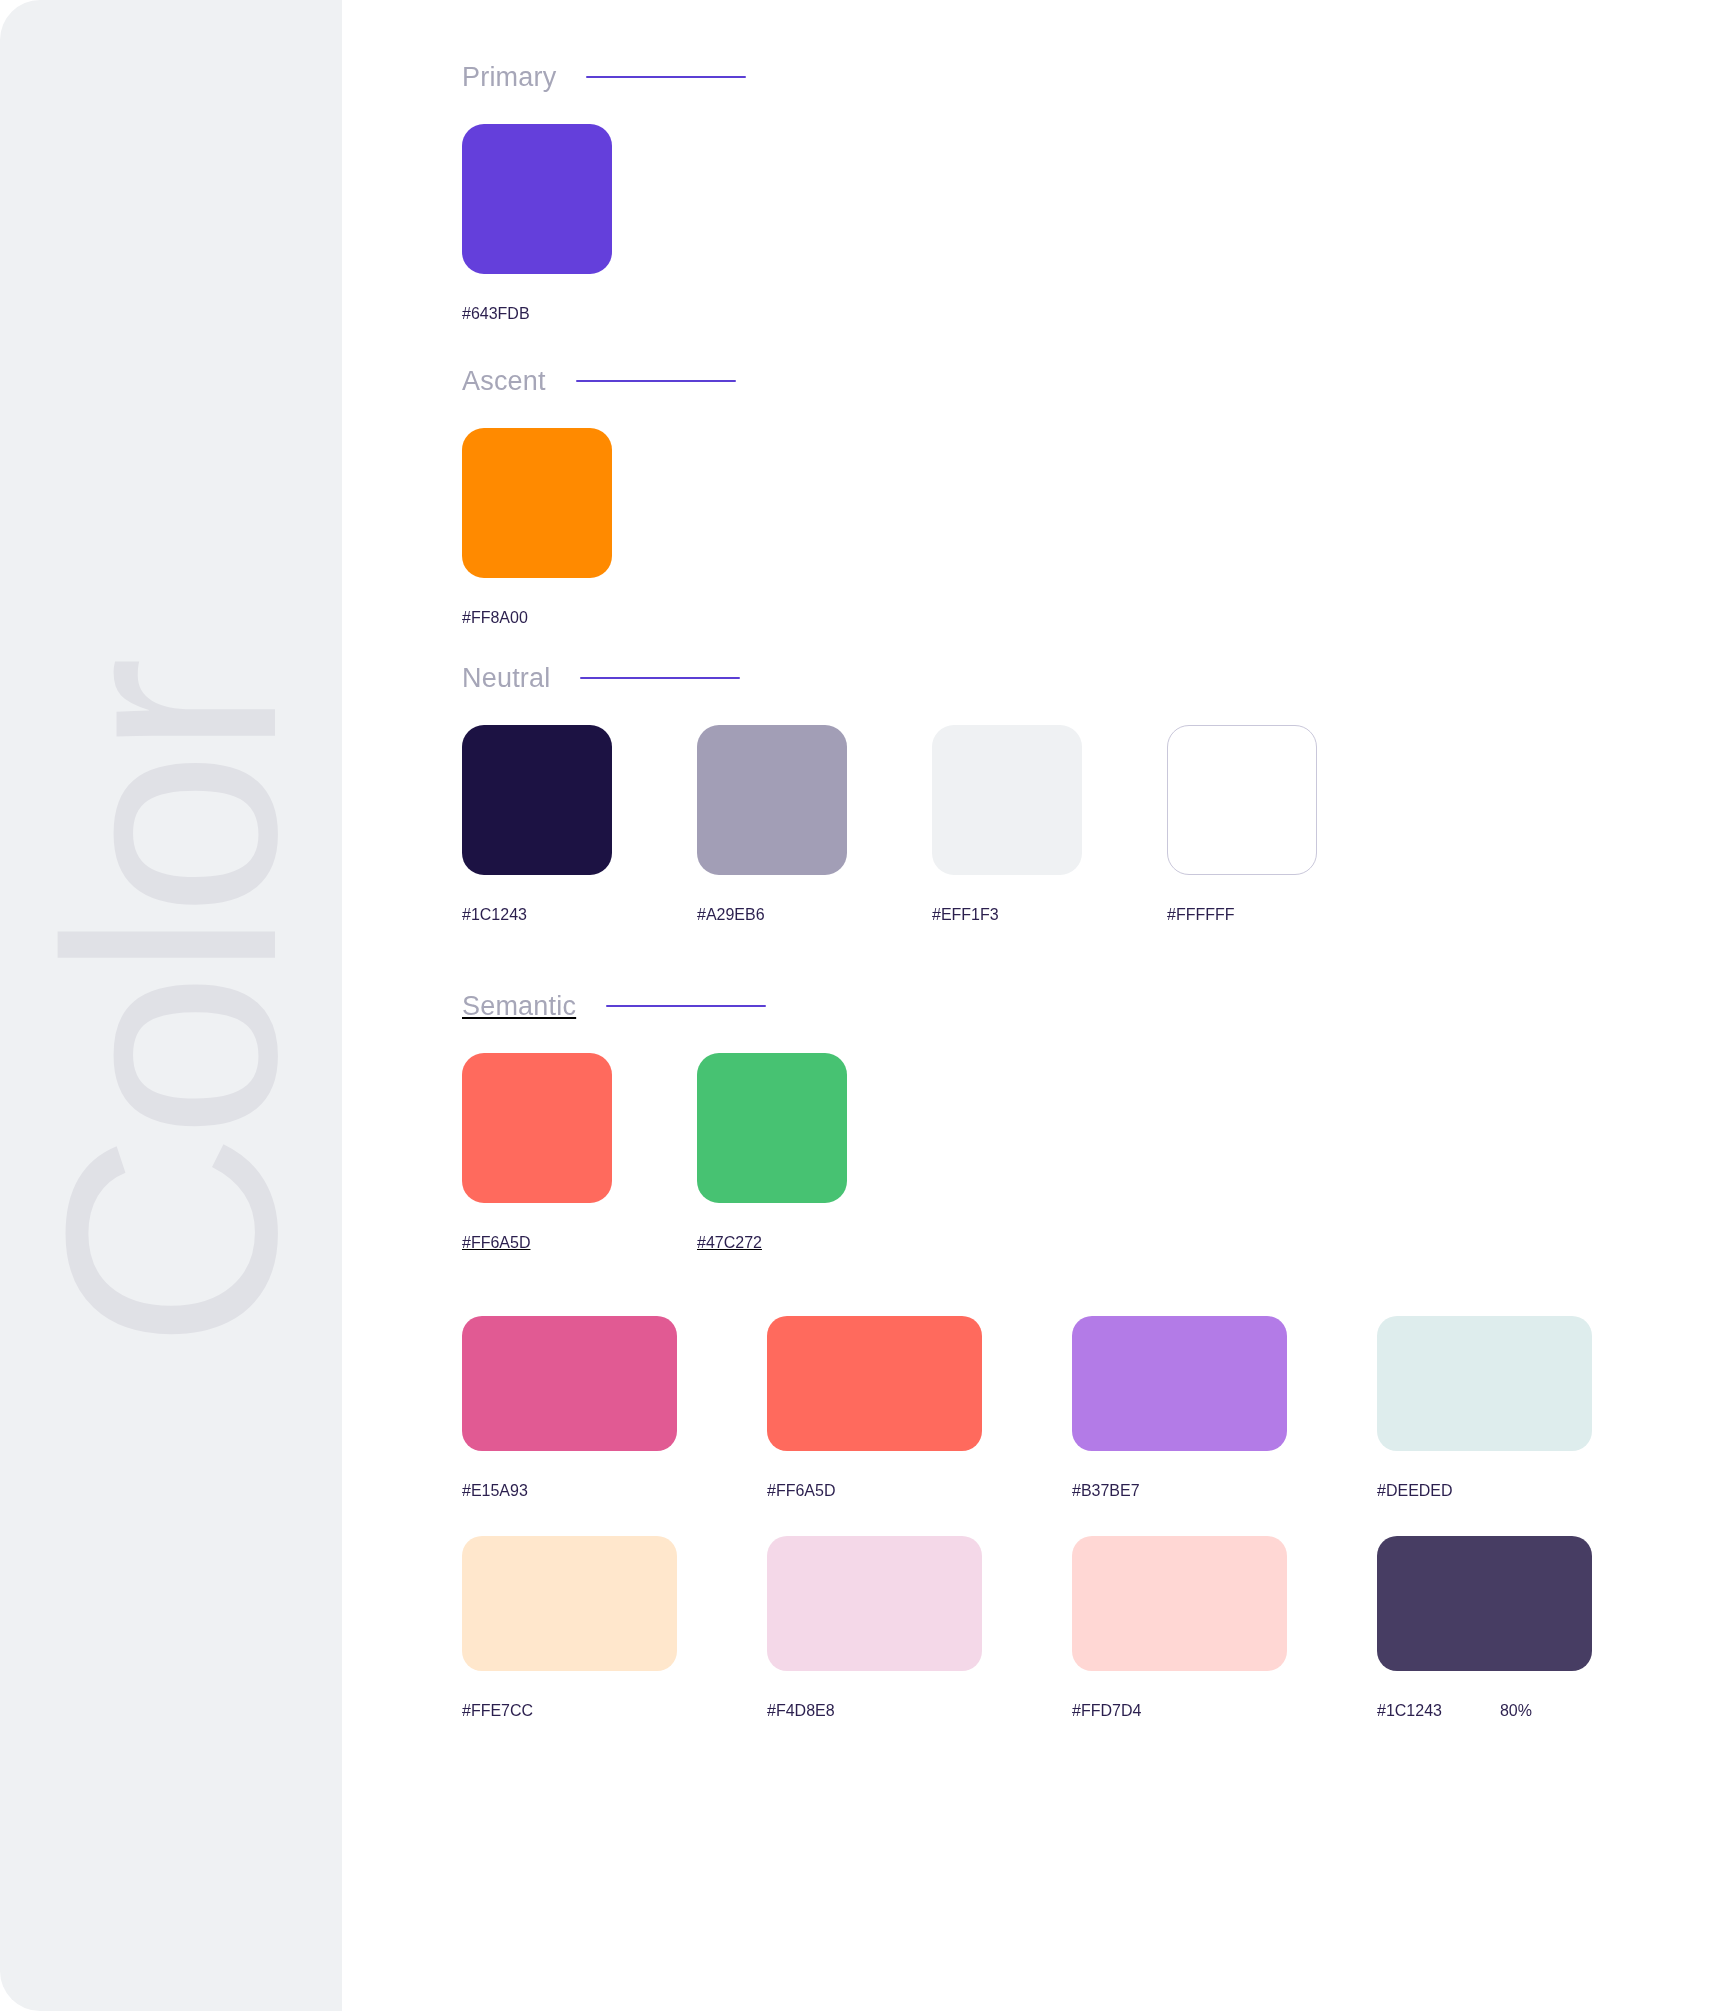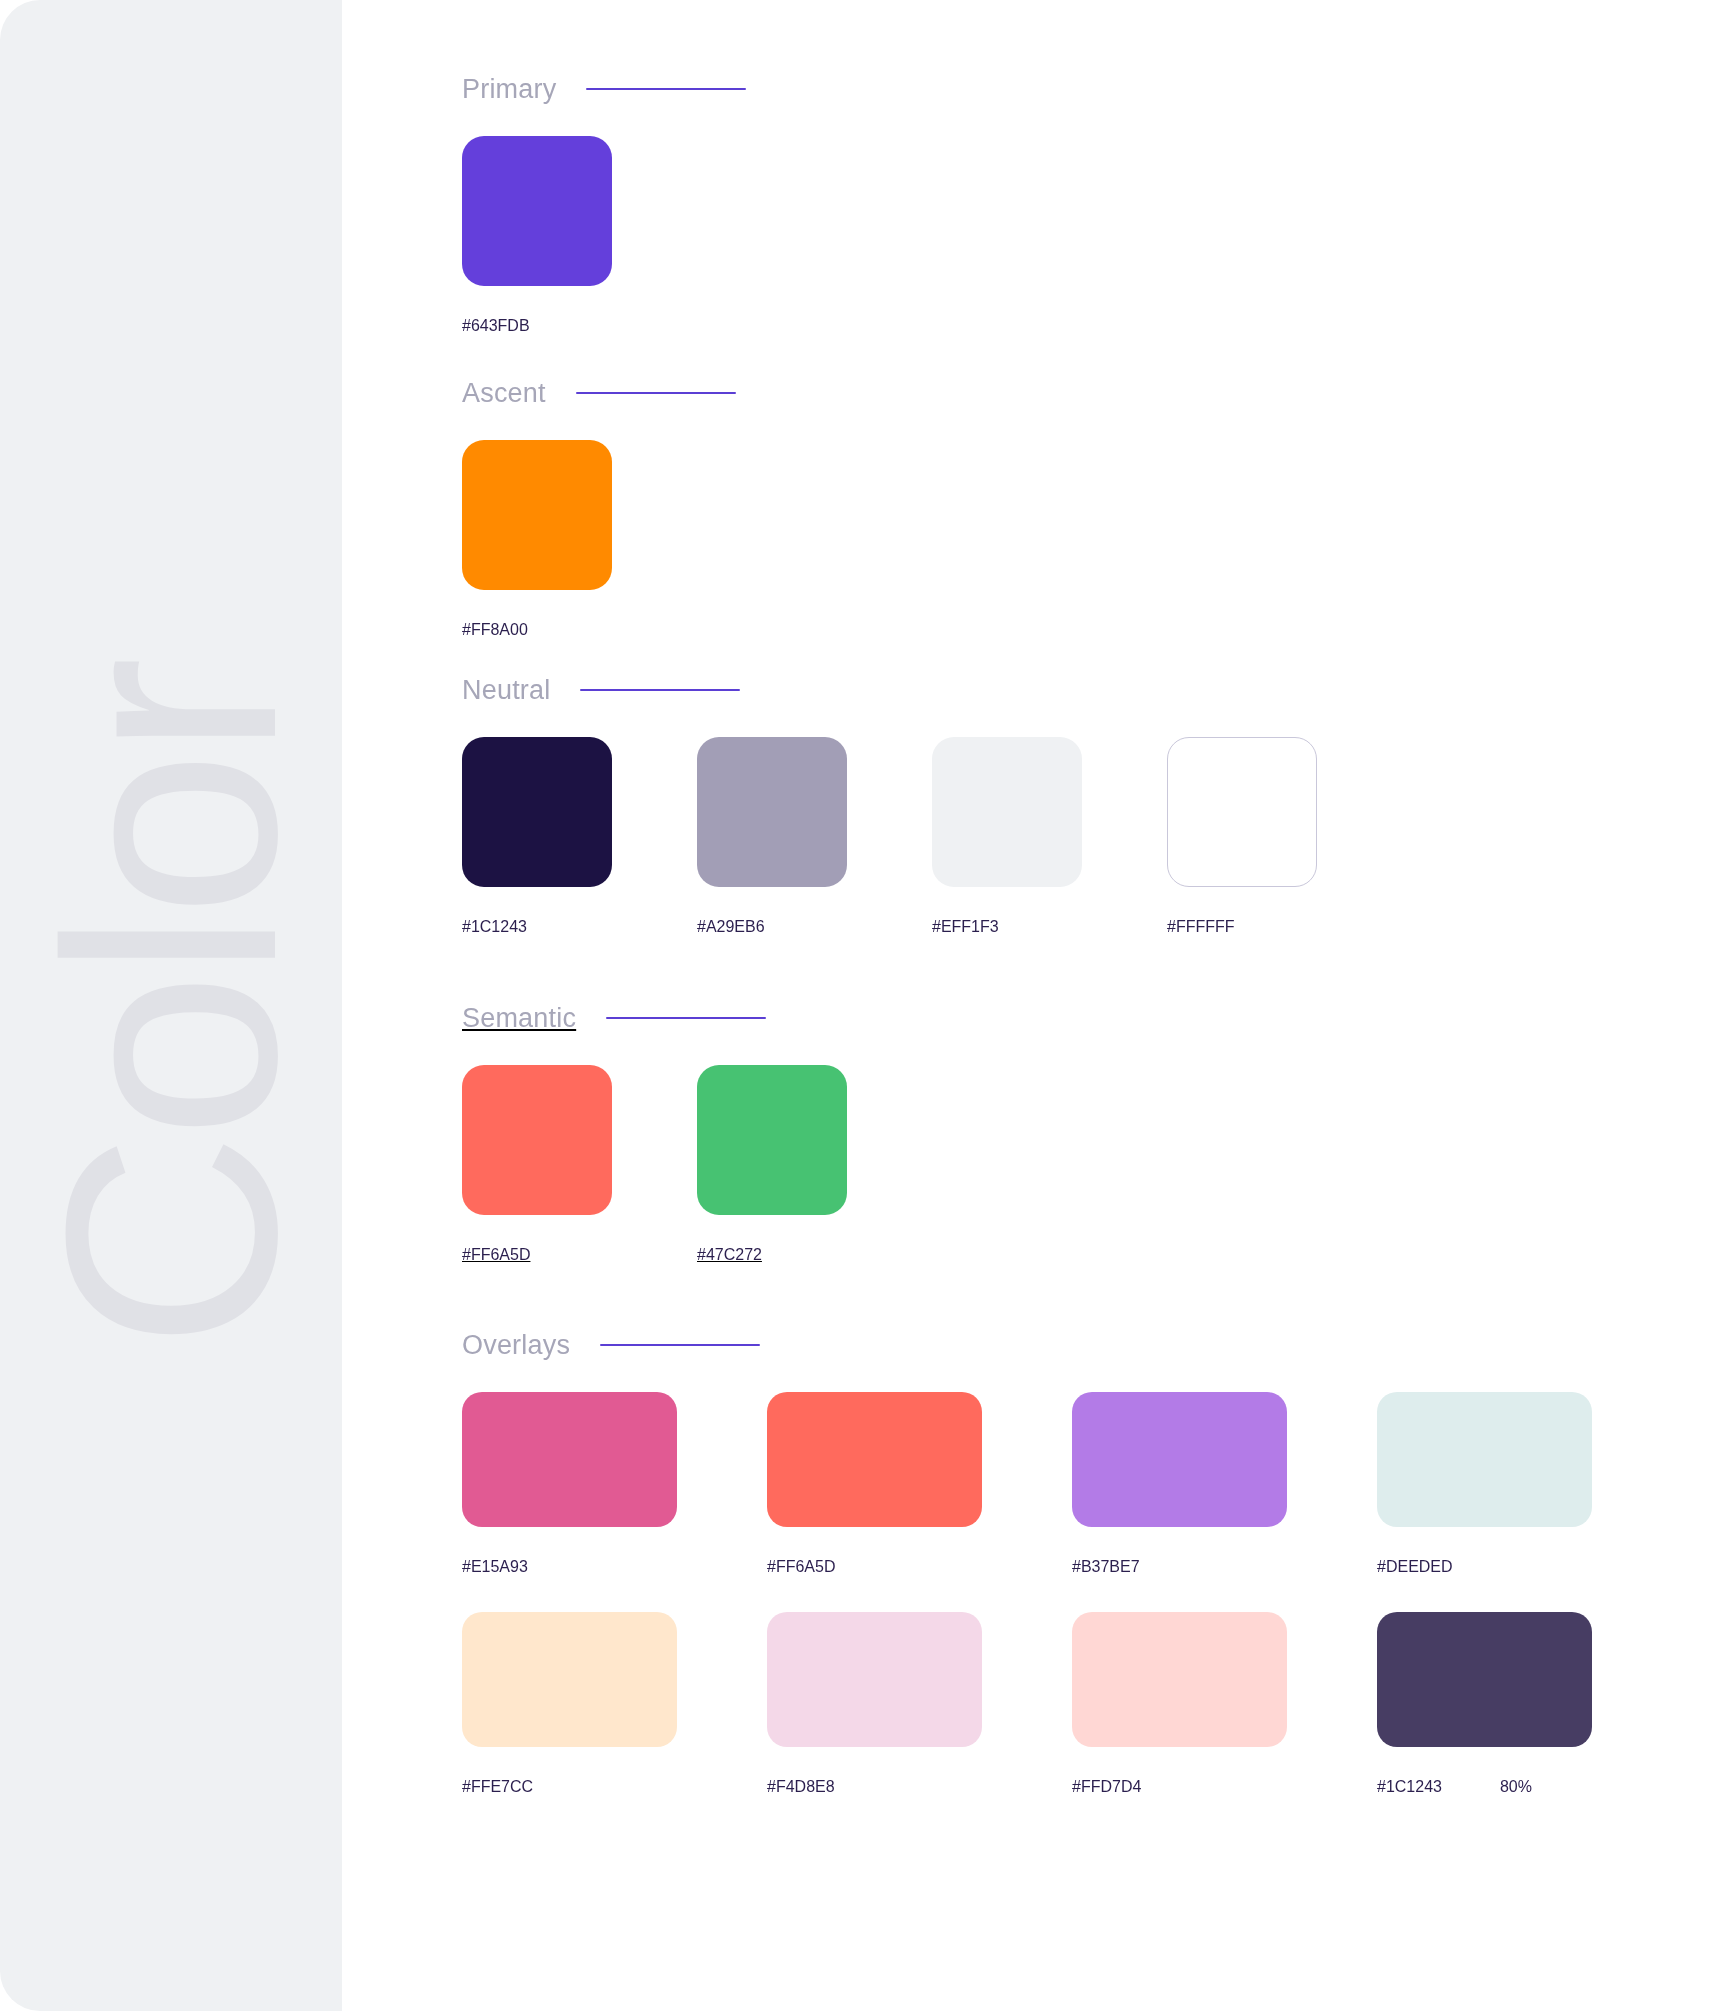--- a/index.html
+++ b/index.html
@@ -124,21 +124,21 @@
   }
 
   .swatch-pct {
     margin-left: 58px;
   }
 
   
   .cols-sq    > .swatch-cell { width: 235px; }
   .cols-wide  > .swatch-cell { width: 305px; }
 
-  .sec-primary   { margin-top: 12px;  }
+  .sec-primary   { margin-top: 0px;  }
   .sec-ascent    { margin-top: 35px; }
   .sec-neutral   { margin-top: 28px; }
   .sec-semantic  { margin-top: 59px; text-decoration: underline; }
   .sec-overlays  { margin-top: 58px; }
 
   .overlay-row-2 { margin-top: 30px; }
 </style>
 </head>
 <body>
 
@@ -228,24 +228,20 @@
         <div class="swatch-cell">
           <div class="swatch sq" style="background: rgb(71, 194, 114);"></div>
           <div class="swatch-label">
             <span>#47C272</span>
           </div>
         </div>
       </div>
     </section>
 
     <section class="section sec-overlays">
-      <div class="section-head">
-        <span class="section-title">Overlays</span>
-        <span class="section-rule" style="background: rgb(91, 63, 212);"></span>
-      </div>
 
       <div class="swatch-row cols-wide">
         <div class="swatch-cell">
           <div class="swatch wide" style="background: rgb(225, 90, 147);"></div>
           <div class="swatch-label">
             <span>#E15A93</span>
           </div>
         </div>
         <div class="swatch-cell">
           <div class="swatch wide" style="background: rgb(255, 106, 93);"></div>

